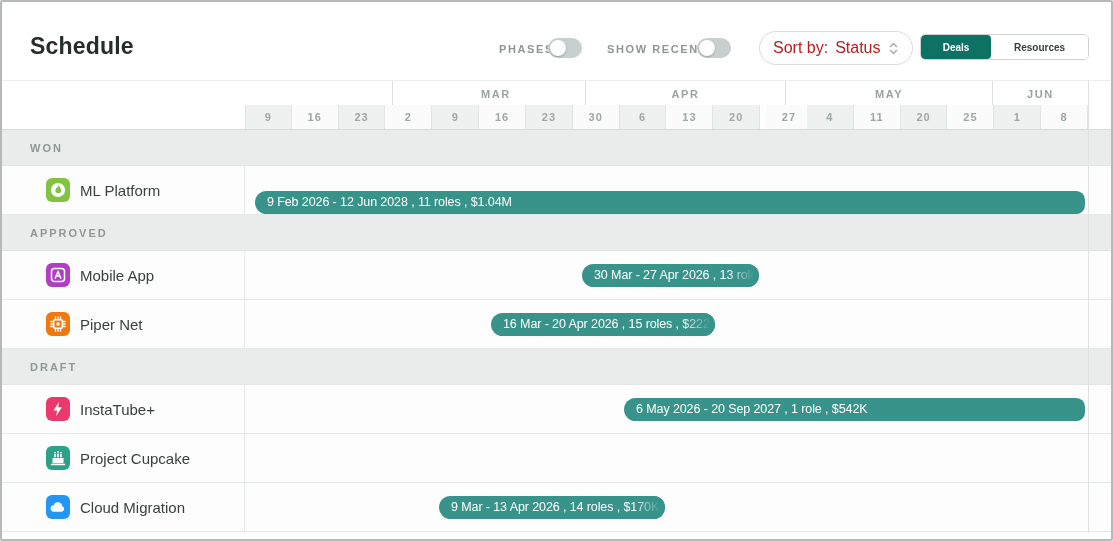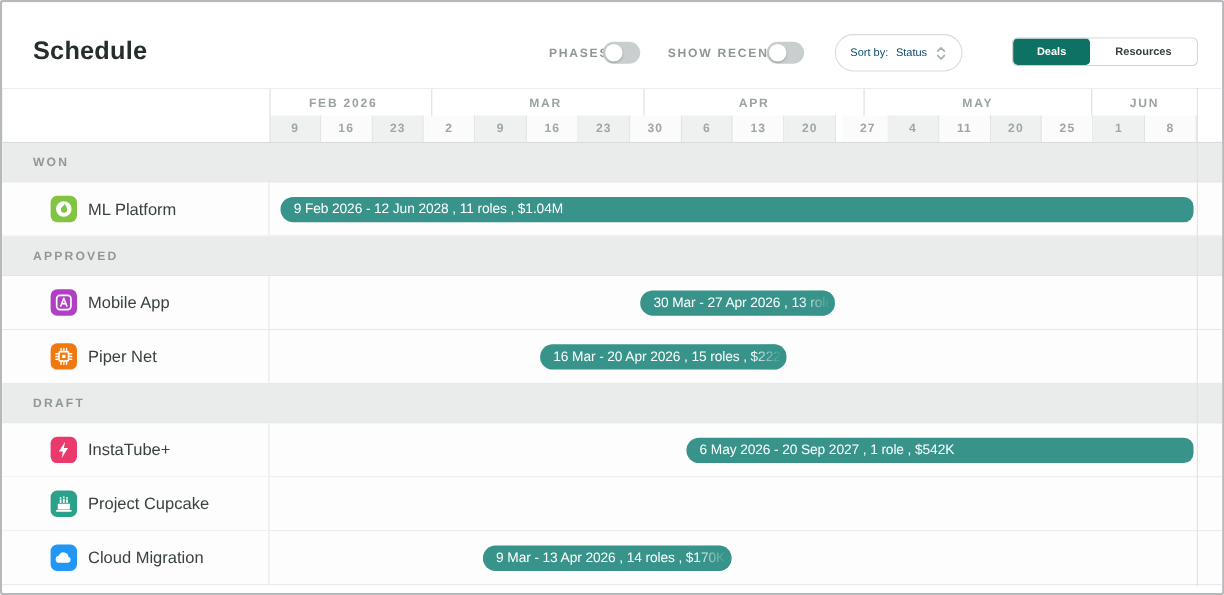--- a/index.html
+++ b/index.html
@@ -13,21 +13,21 @@
   .page-title { position:absolute; left:28px; top:31px; font-size:23px; font-weight:700; color:#262d2d; letter-spacing:.2px; }
   .toggle-label { position:absolute; font-size:11px; font-weight:700; letter-spacing:1.6px; color:#8e9696; top:41px; }
   .lbl-phases { left:497px; }
   .lbl-recent { left:605px; }
   .toggle { position:absolute; top:36px; width:34px; height:20px; border-radius:10px; background:#c9cfce; cursor:pointer; }
   .tog-phases { left:546px; }
   .tog-recent { left:695px; }
   .toggle .knob { position:absolute; left:2px; top:2px; width:16px; height:16px; border-radius:50%; background:#fff; box-shadow:0 1px 2px rgba(0,0,0,.25); }
   .sort-control { position:absolute; left:757px; top:29px; height:34px; padding:0 13px; border:1px solid #d8dcdc; border-radius:17px;
     display:flex; align-items:center; gap:7px; background:#fff; cursor:pointer; }
-  .sort-control .sort-text { font-size:10px; color:#0c4a6e; }
+  .sort-control .sort-text { font-size:16px; color:#b91c1c; }
   .sort-chevrons { display:flex; flex-direction:column; align-items:center; }
   .segmented { position:absolute; left:918px; top:32px; height:26px; display:flex; border:1px solid #cfd4d3; border-radius:5px; overflow:hidden; background:#fff; }
   .seg-btn { height:100%; display:flex; align-items:center; justify-content:center; font-size:10px; font-weight:700; cursor:pointer; }
   .seg-deals { width:70px; background:#0d7164; color:#fff; border-radius:4px; }
   .seg-resources { width:97px; background:#fff; color:#394040; }
   
   .months-row { position:absolute; left:0; top:78px; width:1113px; height:25px; border-top:1px solid #eceeee; }
   .month-cell { position:absolute; top:0; height:25px; border-left:1px solid #dcdfdf;
     display:flex; align-items:center; justify-content:center;
     font-size:11px; font-weight:700; letter-spacing:1.6px; color:#9aa2a2; }
@@ -82,21 +82,20 @@
       </span>
     </div>
 
     <div class="segmented">
       <div class="seg-btn seg-deals">Deals</div>
       <div class="seg-btn seg-resources">Resources</div>
     </div>
   </div>
 
   <div class="months-row">
-      <div class="month-cell" style="left: 243px; width: 133px;">FEB 2026</div>
       <div class="month-cell" style="left: 390px; width: 207px;">MAR</div>
       <div class="month-cell" style="left: 583px; width: 200px;">APR</div>
       <div class="month-cell" style="left: 783px; width: 207px;">MAY</div>
       <div class="month-cell" style="left: 990px; width: 96px;">JUN</div>
     </div>
   <div class="weeks-row">
       <div class="week-cell shaded" style="left: 243px; width: 46.8333px;">9</div>
       <div class="week-cell" style="left: 289.833px; width: 46.8333px;">16</div>
       <div class="week-cell shaded" style="left: 336.667px; width: 46.8333px;">23</div>
       <div class="week-cell" style="left: 383.5px; width: 46.8333px;">2</div>
@@ -123,21 +122,21 @@
       <div class="proj-row">
         <div class="row-label">
           <div class="proj-icon" style="background: rgb(130, 195, 65);">
             <svg width="20" height="20" viewBox="0 0 24 24">
               <circle cx="12" cy="12" r="8.5" fill="#fff"></circle>
               <path d="M12.6 6.6c2.1 1.9 3.1 3.9 3.1 5.9a3.5 3.5 0 0 1-3.5 3.5 3.3 3.3 0 0 1-3.3-3.3c0-1.3.6-2.4 1.8-3.3.9-.8 1.5-1.7 1.9-2.8z" fill="#82c341"></path>
             </svg>
           </div>
           <span class="proj-name">ML Platform</span>
         </div>
-        <div class="bar" style="left: 253px; width: 830px; border-radius: 12px 9px 9px 12px;">
+        <div class="bar" style="left: 253px; width: 830px; border-radius: 12px 9px 9px 12px; margin-top: 12px;">
           <span class="bar-label">9 Feb 2026 - 12 Jun 2028 , 11 roles , $1.04M</span>
         </div>
       </div>
       <div class="section-header">
         <span>APPROVED</span>
       </div>
       <div class="proj-row">
         <div class="row-label">
           <div class="proj-icon" style="background: rgb(176, 63, 196);">
             <svg width="20" height="20" viewBox="0 0 24 24">

